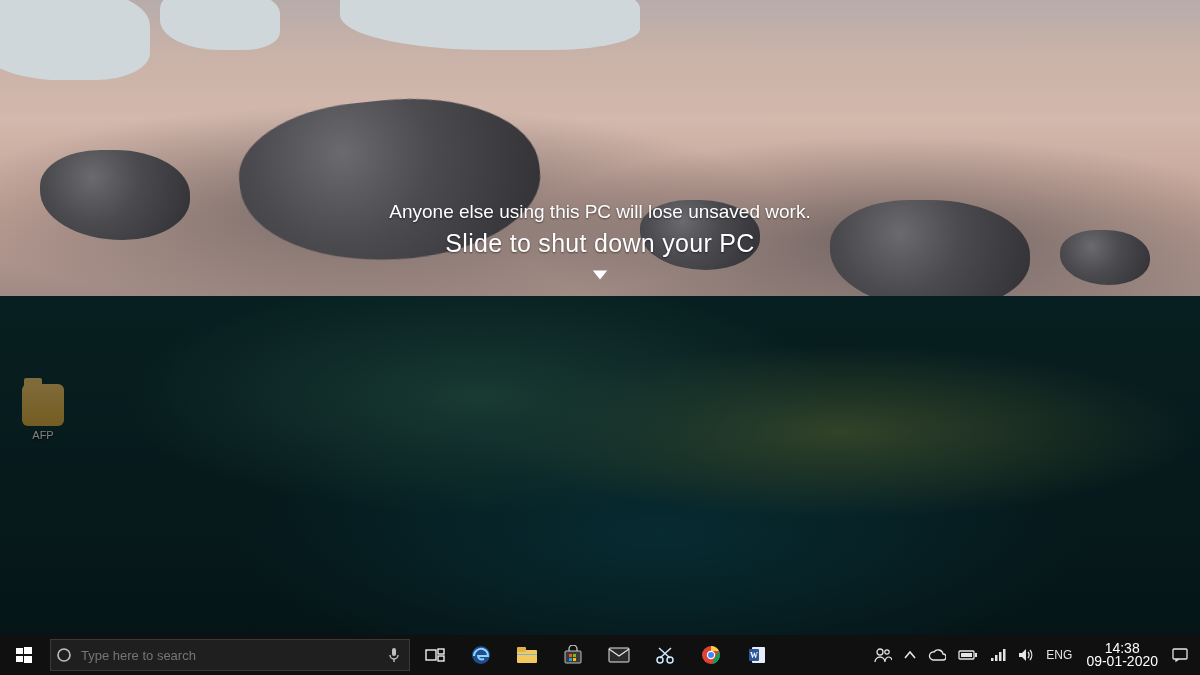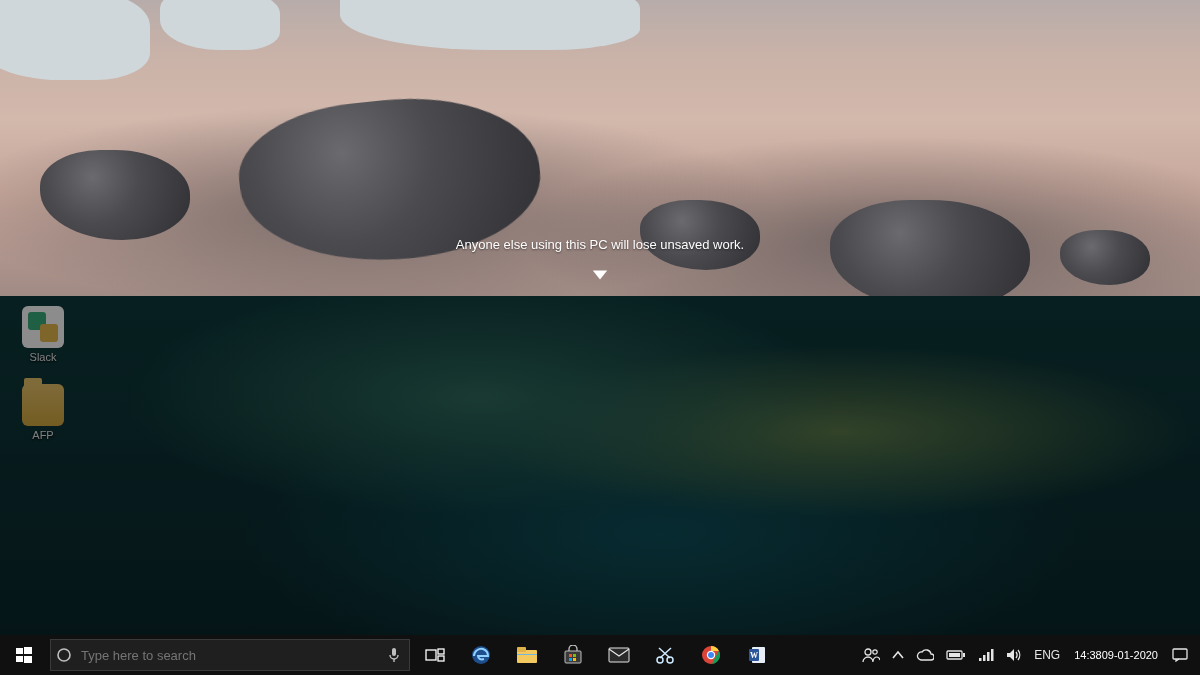--- a/index.html
+++ b/index.html
@@ -22,21 +22,21 @@
   .rock { position: absolute; background: radial-gradient(circle at 35% 30%, #6b6a6e 0%, #4a4a4f 40%, #2f2f33 100%); filter: blur(0.5px); border-radius: 40% 50% 45% 55%; }
   .rk1 { width: 300px; height: 160px; left: 240px; top: 100px; transform: rotate(-6deg); }
   .rk2 { width: 150px; height: 90px; left: 40px; top: 150px; }
   .rk3 { width: 120px; height: 70px; left: 640px; top: 200px; }
   .rk4 { width: 200px; height: 110px; left: 830px; top: 200px; }
   .rk5 { width: 90px; height: 55px; left: 1060px; top: 230px; }
   .rk6 { width: 180px; height: 90px; left: -30px; top: -10px; background: #cfd7da; border-radius: 20% 40% 30% 50%; }
   .rk7 { width: 120px; height: 60px; left: 160px; top: -10px; background: #cfd7da; border-radius: 30% 40% 30% 50%; }
   .rk8 { width: 300px; height: 70px; left: 340px; top: -20px; background: #cfd7da; border-radius: 30% 40% 30% 50%; }
 
-  .shutdown-warning { font-size: 13px; font-weight: 400; position: relative; z-index: 2; margin-bottom: 6px; }
+  .shutdown-warning { font-size: 19px; font-weight: 400; position: relative; z-index: 2; margin-bottom: 6px; }
   .shutdown-title   { font-size: 25px; font-weight: 300; position: relative; z-index: 2; letter-spacing: 0.3px; }
   .shutdown-chevron { position: relative; z-index: 2; margin-top: 10px; }
   .shutdown-chevron svg { width: 18px; height: 14px; display: block; }
 
   
   .desktop {
     position: absolute; top: 296px; left: 0; right: 0; bottom: 40px;
     background:
       radial-gradient(ellipse at 40% 30%, #2f6a5d 0%, transparent 35%),
       radial-gradient(ellipse at 70% 40%, #5b7a4a 0%, transparent 30%),
@@ -77,49 +77,46 @@
     font-size:13px; padding:0 4px; height:30px;
   }
   .search-box .mic { width:30px; display:flex; align-items:center; justify-content:center; }
 
   .pinned { display:flex; }
   .pinned .tb-btn { width:46px; }
 
   .tray { margin-left:auto; display:flex; align-items:center; }
   .tray .tb-btn { padding:0 6px; }
   .tray-text { padding:0 6px; display:flex; align-items:center; font-size:12px; color:#e5e5e5; }
-  .clock { display:flex; flex-direction:row; align-items:center; justify-content:center; padding:0 8px; font-size:11px; line-height:13px; }
+  .clock { display:flex; flex-direction:column; align-items:center; justify-content:center; padding:0 8px; font-size:14px; line-height:13px; }
   .show-desktop { width:6px; border-left:1px solid #333; }
 </style>
 </head>
 <body>
 
 <div class="shutdown-panel">
   <div class="rock rk6"></div>
   <div class="rock rk7"></div>
   <div class="rock rk8"></div>
   <div class="rock rk1"></div>
   <div class="rock rk2"></div>
   <div class="rock rk3"></div>
   <div class="rock rk4"></div>
   <div class="rock rk5"></div>
 
   <div class="shutdown-warning">Anyone else using this PC will lose unsaved work.</div>
+  <div class="shutdown-title">Slide to shut down your PC</div>
   <div class="shutdown-chevron">
     <svg viewBox="0 0 20 14">
         <polygon points="2,2 18,2 10,12" fill="#ffffff"></polygon>
       </svg>
   </div>
 </div>
 
 <div class="desktop">
-  <div class="desk-icon" style="left:10px; top:10px;">
-    <div class="glyph slack-glyph"></div>
-    <div class="label">Slack</div>
-  </div>
   <div class="desk-icon" style="left:10px; top:88px;">
     <div class="glyph folder-glyph"></div>
     <div class="label">AFP</div>
   </div>
   <div class="dim-overlay"></div>
 </div>
 
 <div class="taskbar">
 
   <div class="tb-btn start-btn">

